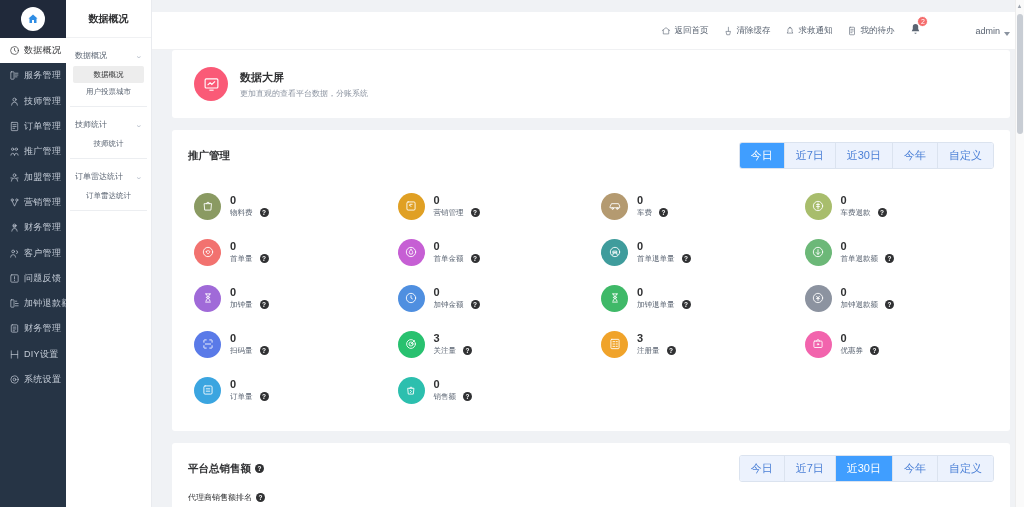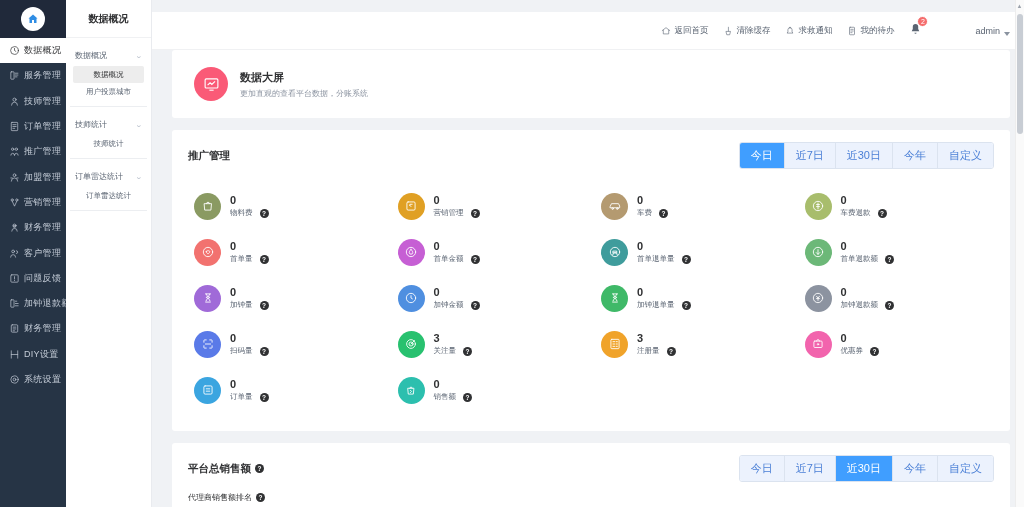--- a/index.html
+++ b/index.html
@@ -125,21 +125,21 @@
     width: 25%; display: flex; align-items: center; gap: 9px;
     padding: 9.5px 6px 9.5px 10px;
   }
   .stat-ic {
     width: 27px; height: 27px; border-radius: 50%; flex: 0 0 27px;
     display: flex; align-items: center; justify-content: center;
   }
   .stat-ic svg { stroke: #fff; fill: none; stroke-width: 1.5; }
   .stat-val { font-size: 11px; font-weight: 700; color: #303133; line-height: 1.15; }
   .stat-lbl {
-    font-size: 7.5px; color: #5a6472; display: flex; align-items: center;
+    font-size: 7.5px; color: #5a6472; display: flex; align-items: flex-start;
     gap: 7px; margin-top: 2px; white-space: nowrap;
   }
 
   .chart-head { display: flex; padding: 0 16px 8px 16px; }
   .chart-head-left { width: 54%; font-size: 8px; color: #303133; }
   .chart-head-right { font-size: 8px; color: #303133; display: flex; align-items: center; gap: 4px; }
   .ch-sub { color: #606a78; margin-left: 8px; }
 
   
   .scrollrail {

